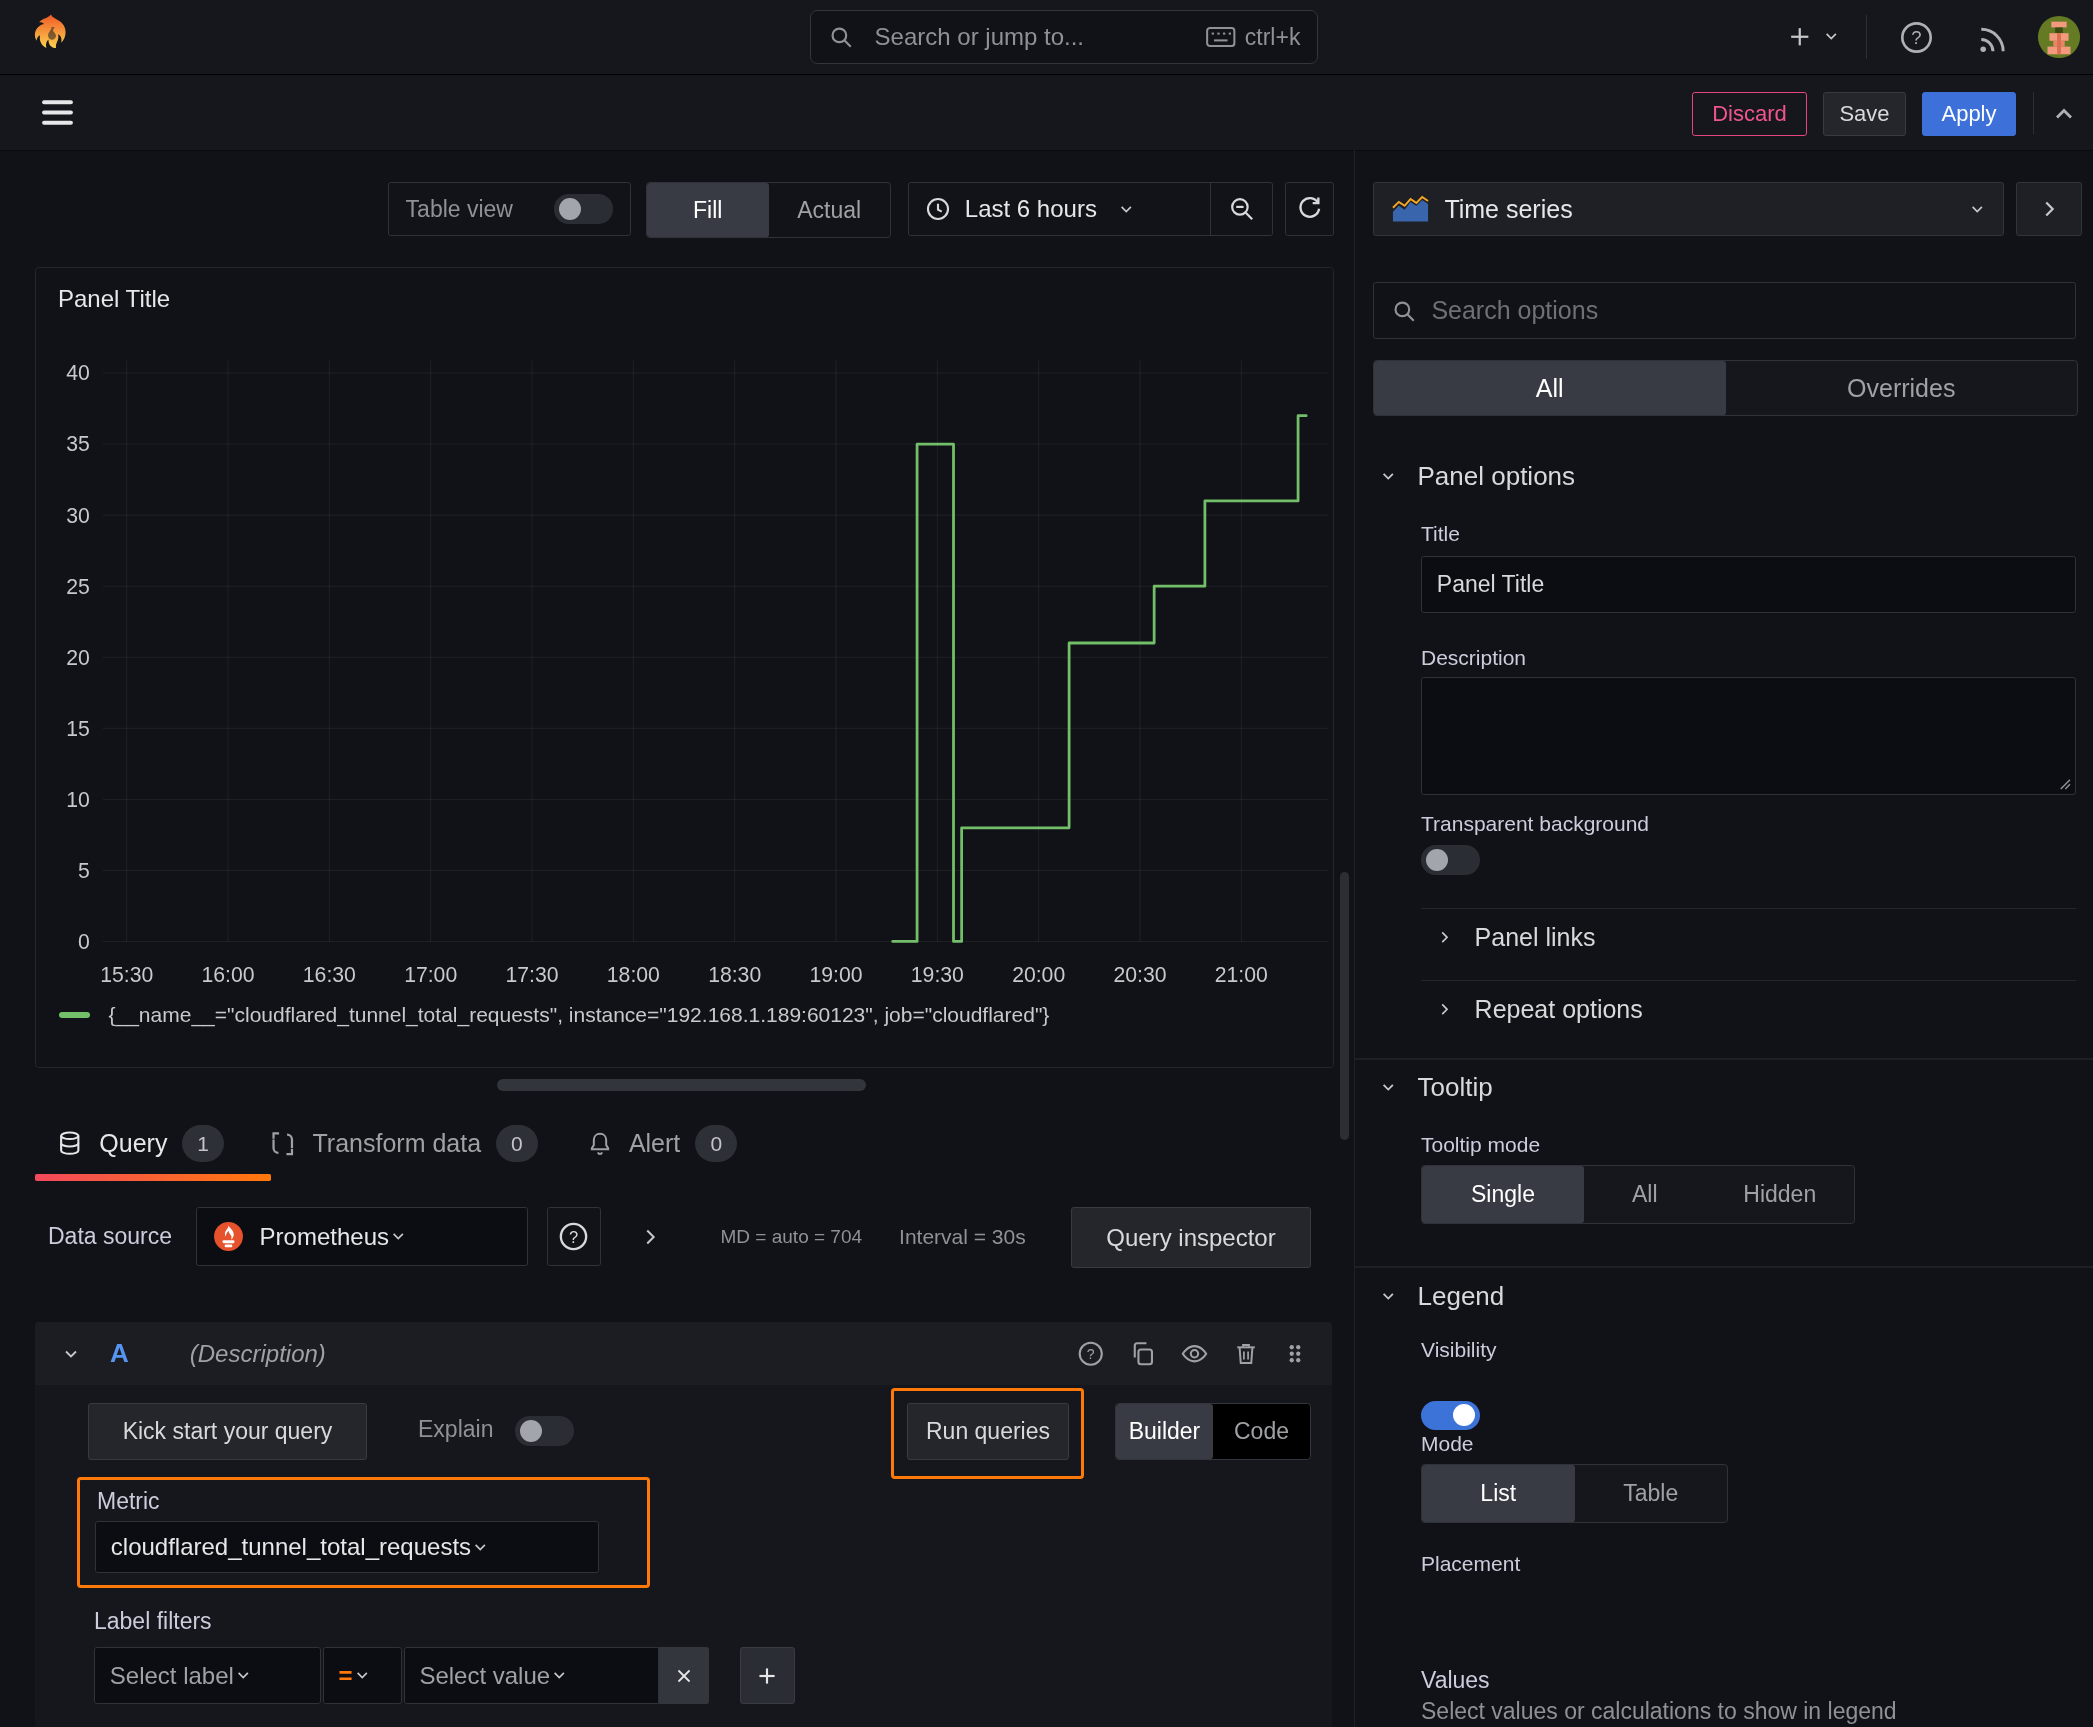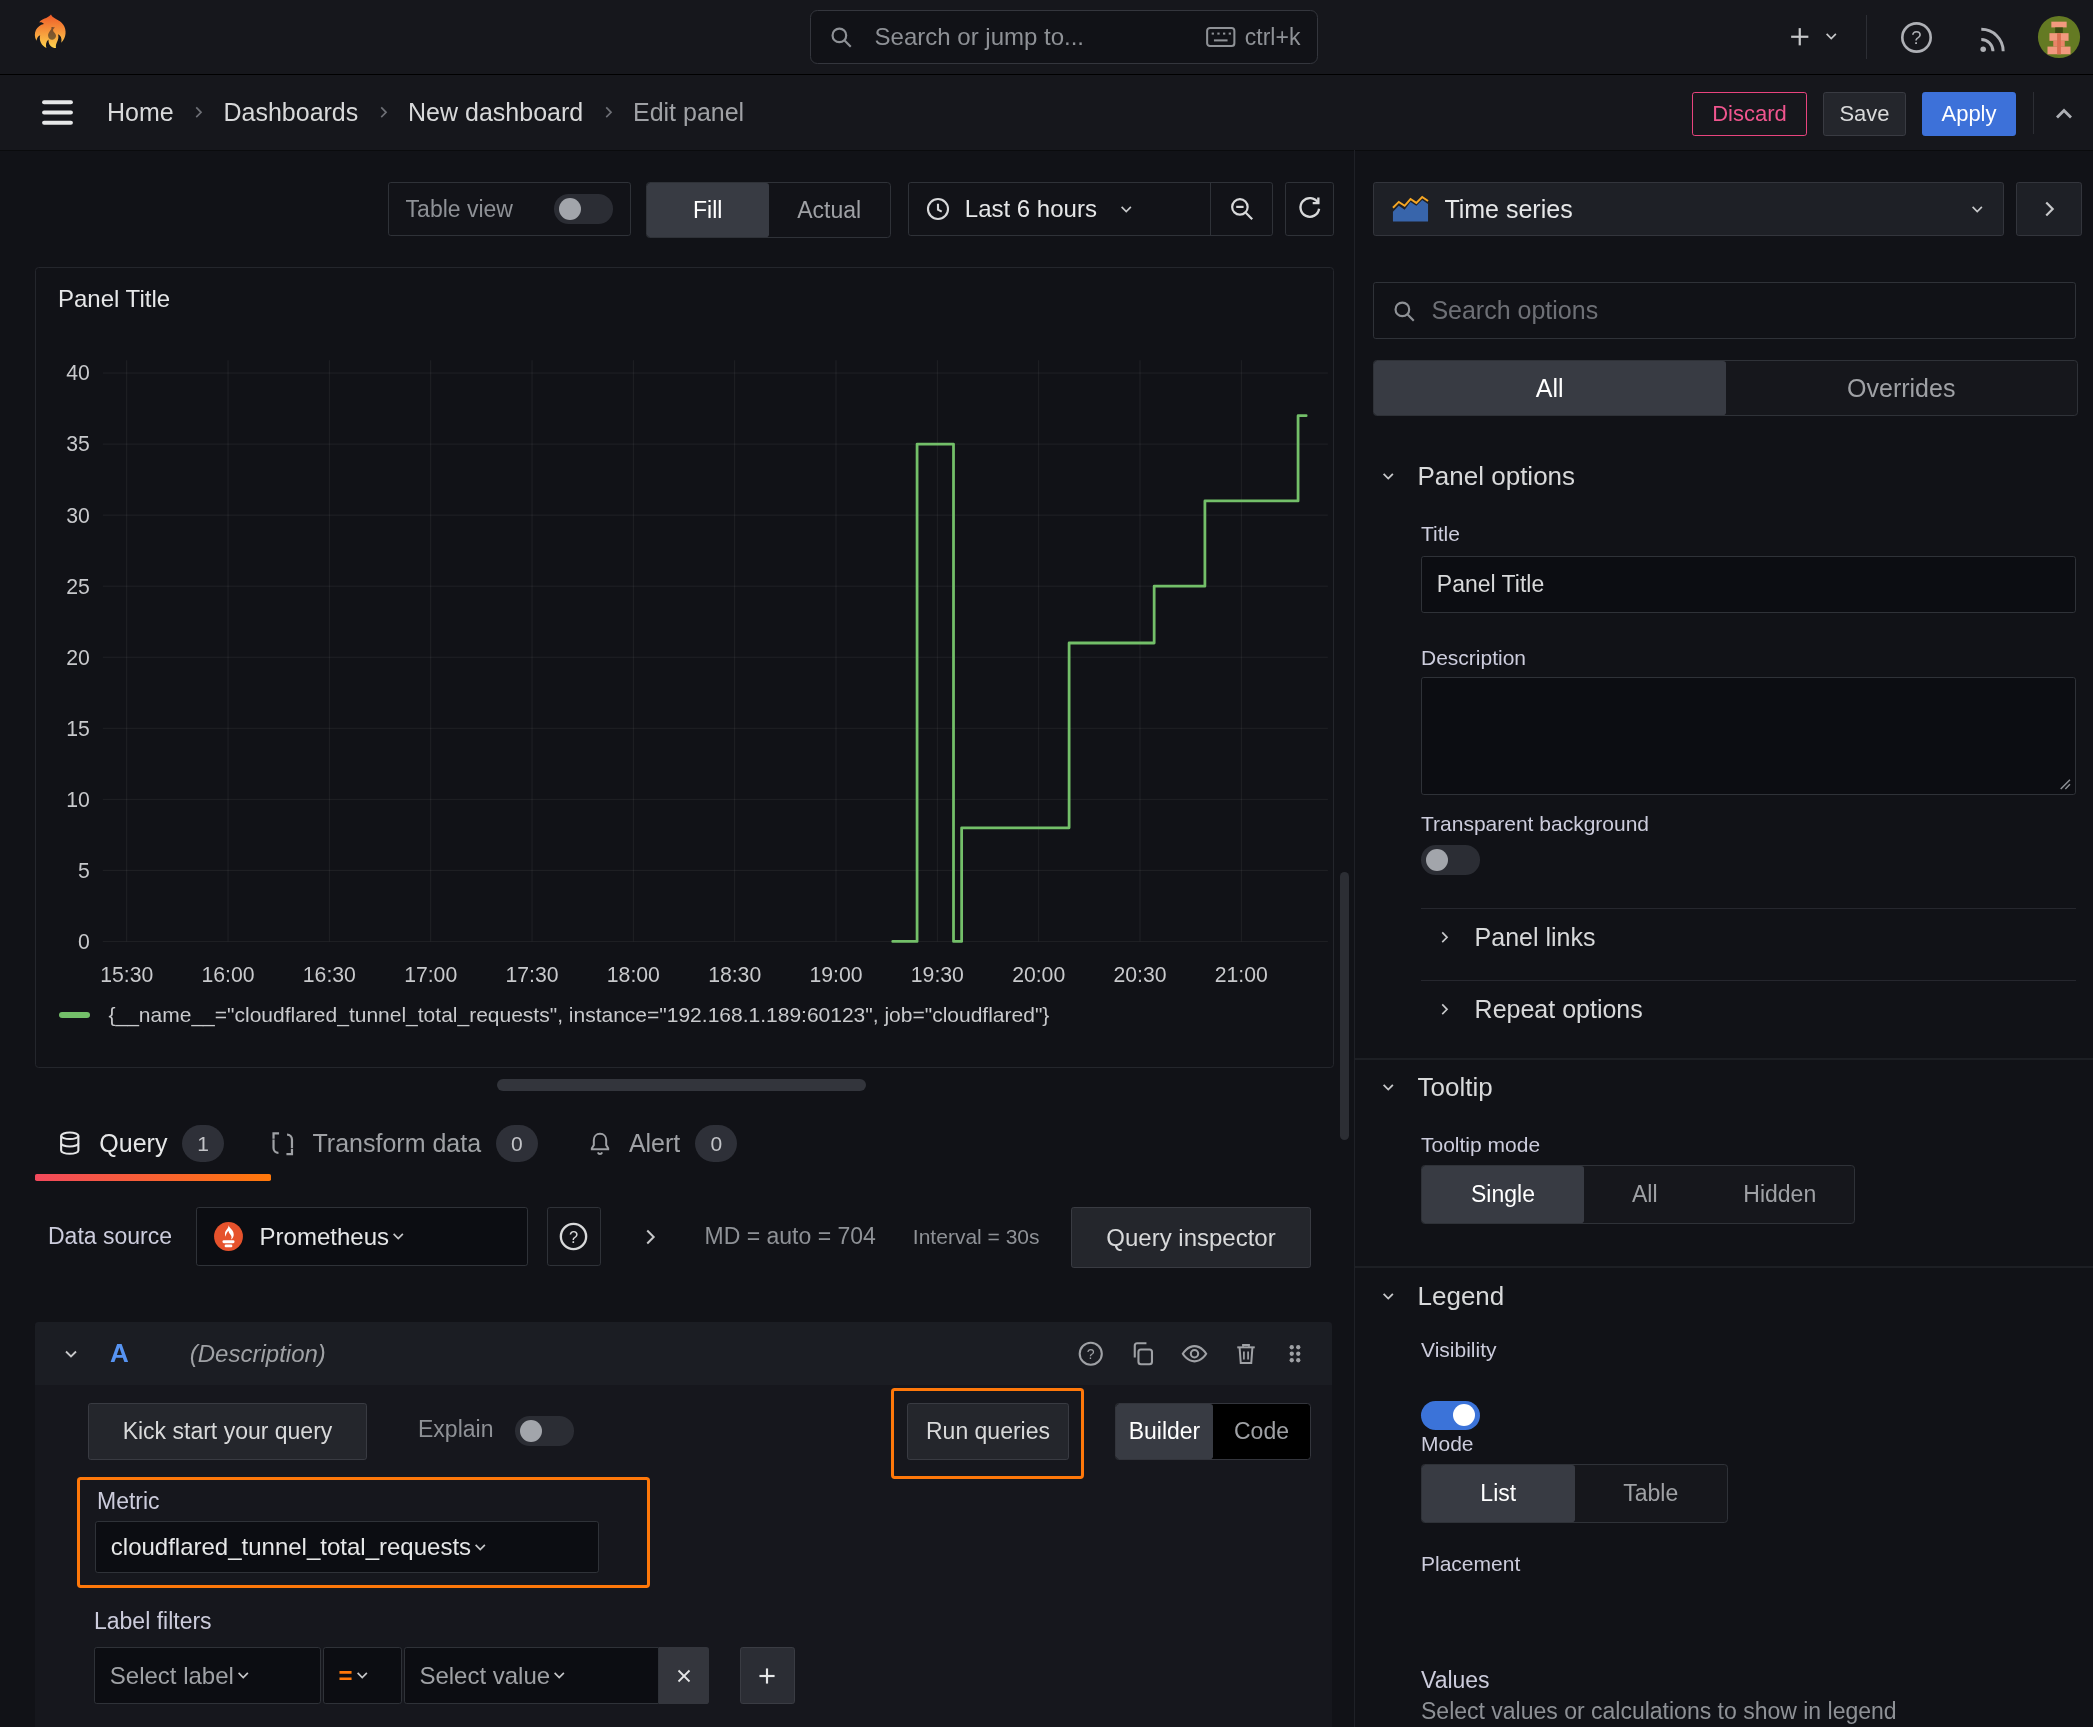--- a/index.html
+++ b/index.html
@@ -132,35 +132,20 @@
     </div>
   </div>
 
   <div class="abs bar" style="left:0;top:75px;width:2093px;height:75px;border-bottom:1.8px solid #0a0b0d;">
     <div class="abs iconbtn" style="left:37px;top:20px;width:41px;height:35px;">
       <svg width="37" height="31" viewBox="0 0 24 20">
         <rect x="2" y="2" width="20" height="2.6" rx="1.3" fill="#e6e7e8"></rect>
         <rect x="2" y="8.7" width="20" height="2.6" rx="1.3" fill="#e6e7e8"></rect>
         <rect x="2" y="15.4" width="20" height="2.6" rx="1.3" fill="#e6e7e8"></rect>
       </svg>
-    </div>
-    <div class="abs row" style="left:107px;top:0;height:75px;gap:16.6px;">
-      <span class="crumb">Home</span>
-      <svg width="16.6" height="16.6" viewBox="0 0 24 24">
-          <polyline points="9 5 16 12 9 19" fill="none" stroke="#6e7076" stroke-width="2.4"></polyline>
-        </svg>
-      <span class="crumb">Dashboards</span>
-      <svg width="16.6" height="16.6" viewBox="0 0 24 24">
-          <polyline points="9 5 16 12 9 19" fill="none" stroke="#6e7076" stroke-width="2.4"></polyline>
-        </svg>
-      <span class="crumb">New dashboard</span>
-      <svg width="16.6" height="16.6" viewBox="0 0 24 24">
-          <polyline points="9 5 16 12 9 19" fill="none" stroke="#6e7076" stroke-width="2.4"></polyline>
-        </svg>
-      <span class="crumb current">Edit panel</span>
     </div>
     <div class="abs btn ghost-destructive" style="left:1692px;top:16.6px;width:113px;height:42px;">Discard</div>
     <div class="abs btn" style="left:1823px;top:16.6px;width:81px;height:42px;">Save</div>
     <div class="abs btn primary" style="left:1922px;top:16.6px;width:92px;height:42px;">Apply</div>
     <div class="vline" style="left:2033px;top:16.6px;height:42px;"></div>
     <div class="abs iconbtn" style="left:2045px;top:20px;width:37px;height:37px;">
       <svg width="28" height="28" viewBox="0 0 24 24">
         <polyline points="6 15 12 9 18 15" fill="none" stroke="#aeb0b5" stroke-width="2.4"></polyline>
       </svg>
     </div>
@@ -312,21 +297,21 @@
       <svg width="33" height="33" viewBox="0 0 24 24">
         <circle cx="12" cy="12" r="9.2" fill="none" stroke="#d8d9da" stroke-width="1.7"></circle>
         <text x="12" y="16.4" text-anchor="middle" font-size="12" fill="#d8d9da" font-family="Liberation Sans, sans-serif">?</text>
       </svg>
     </div>
     <div class="iconbtn" style="margin-left:31px;width:37px;height:37px;">
       <svg width="22" height="22" viewBox="0 0 24 24">
         <polyline points="9 5 16 12 9 19" fill="none" stroke="#c7c8ca" stroke-width="2.2"></polyline>
       </svg>
     </div>
-    <span class="txt-dim" style="font-size:23px;margin-left:36px;">MD = auto = 704</span>
+    <span class="txt-dim" style="font-size:19px;margin-left:52px;">MD = auto = 704</span>
     <span class="txt-dim" style="font-size:21px;margin-left:37px;">Interval = 30s</span>
     <div class="btn" style="position:absolute;right:21px;top:0;width:238px;height:59px;background:#24262c;font-size:24px;">Query inspector</div>
   </div>
 
   <div class="abs" style="left:35px;top:1322px;width:1297px;height:406px;background:#16171d;border-radius:3.7px 3.7px 0 0;">
 
     <div class="abs row" style="left:0;top:0;width:1297px;height:63px;background:#1b1d23;border-radius:3.7px 3.7px 0 0;padding:0 20px;box-sizing:border-box;">
       <div class="iconbtn" style="width:31px;height:31px;">
         <svg width="20" height="20" viewBox="0 0 24 24">
           <polyline points="6 9 12 15 18 9" fill="none" stroke="#c7c8ca" stroke-width="2.2"></polyline>

